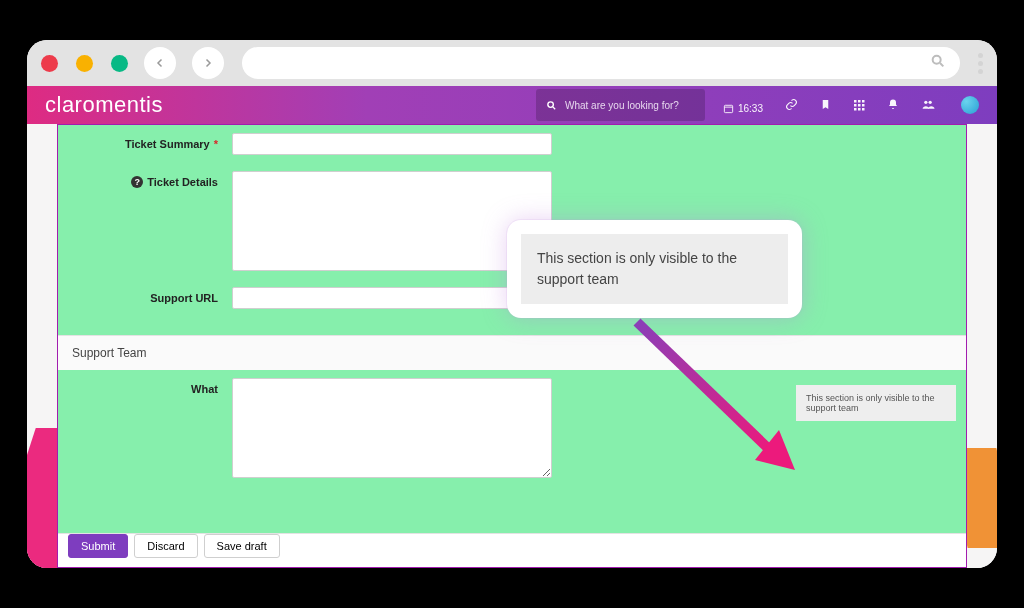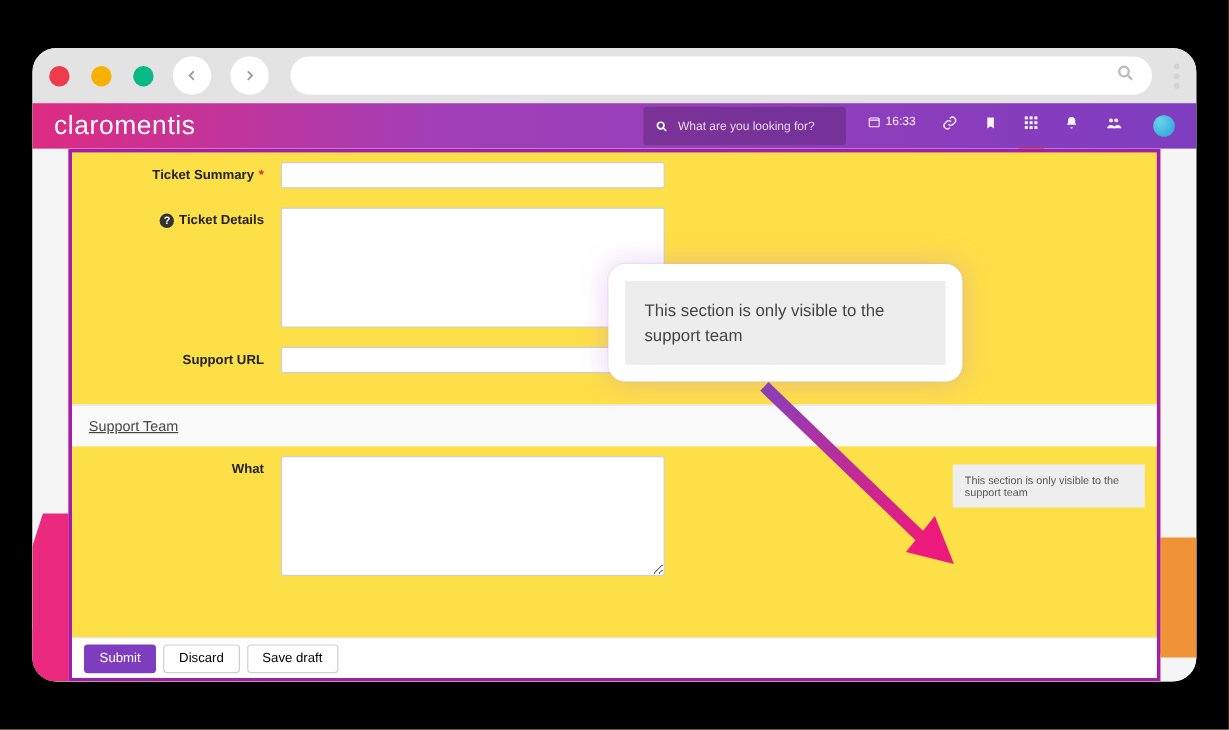--- a/index.html
+++ b/index.html
@@ -67,21 +67,21 @@
       background: rgba(0,0,0,0.18);
       height: 24px; border-radius: 3px;
       padding: 16px 10px; gap: 8px;
     }
     .header-search input {
       background: transparent; border: none; outline: none;
       color: #fff; font-size: 10px; width: 130px;
     }
     .header-search input::placeholder { color: #e7d7ee; }
     .header-icons {
-      display: flex; align-items: flex-start; gap: 22px; margin-left: 18px;
+      display: flex; align-items: flex-end; gap: 22px; margin-left: 18px;
       font-size: 12px; position: relative;
     }
     .header-icons .icon { color: #fff; opacity: 0.95; position: relative; cursor: pointer; }
     .clock-time { font-size: 10px; display: flex; align-items: center; gap: 4px; }
     .badge {
       position: absolute; top: 27px; right: -8px;
       background: #d9252a; color: #fff; font-size: 9px; font-weight: 600;
       border-radius: 9px; padding: 1px 6px;
     }
     .avatar {
@@ -108,22 +108,22 @@
       width: 60px; height: 140px; background: #eb2a7f;
       transform: skewX(-18deg);
     }
     .deco-orange {
       position: absolute; right: -10px; bottom: 20px;
       width: 50px; height: 100px; background: #f09236;
       transform: skewX(12deg);
     }
     .page {
       position: absolute; top: 0; left: 30px; right: 30px;
-      background: #fde047;
-      border: 3px solid #a21caf;
+      background: #86efac;
+      border: 1px solid #a21caf;
       min-height: 100%;
     }
     .form-row {
       display: flex; padding: 8px 14px; align-items: flex-start;
     }
     .form-label {
       width: 160px; text-align: right; padding-right: 14px;
       font-size: 11px; color: #222; font-weight: 600;
       padding-top: 5px;
       display: flex; justify-content: flex-end; align-items: center; gap: 4px;
@@ -137,32 +137,32 @@
     .text-input, .textarea {
       border: 1px solid #cfcfcf; border-radius: 2px;
       padding: 4px 6px; font-size: 11px;
       width: 320px; background: #fff;
     }
     .textarea { height: 100px; resize: both; }
     .section-header {
       margin-top: 18px; border-top: 1px solid #e3e3e3;
       background: #fafafa;
       display: flex; align-items: center;
-      padding: 10px 14px; font-size: 12px; color: #444; text-decoration: underline;
+      padding: 10px 14px; font-size: 12px; color: #444;
     }
     .section-header .spacer { flex: 1; }
     .side-note {
       position: absolute; right: 10px; top: 260px;
       width: 160px; background: #eeeeee; color: #555;
       font-size: 9px; padding: 8px 10px;
     }
     .footer-bar {
       position: absolute; bottom: 0; left: 0; right: 0;
       height: 34px; border-top: 1px solid #e3e3e3;
-      background: #fff; display: flex; align-items: center; padding: 0 10px; gap: 6px; margin-top: 11px;
+      background: #fff; display: flex; align-items: flex-start; padding: 0 10px; gap: 6px; margin-top: 11px;
     }
     .btn {
       font-size: 11px; padding: 5px 12px; border-radius: 3px; cursor: pointer;
       border: 1px solid #cfcfcf; background: #fff;
     }
     .btn-primary { background: #7e3dbf; color: #fff; border-color: #7e3dbf; }
     .callout {
       position: absolute; top: 96px; left: 480px;
       width: 295px; background: #fff;
       border-radius: 14px; padding: 14px;

